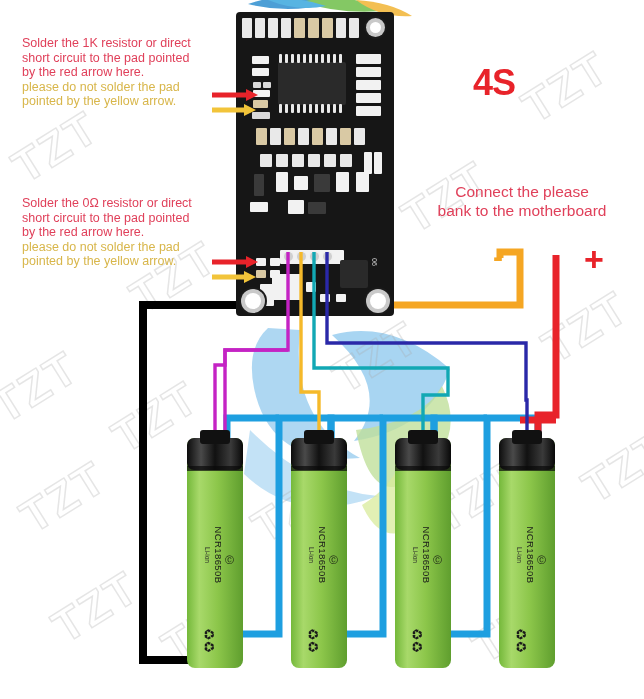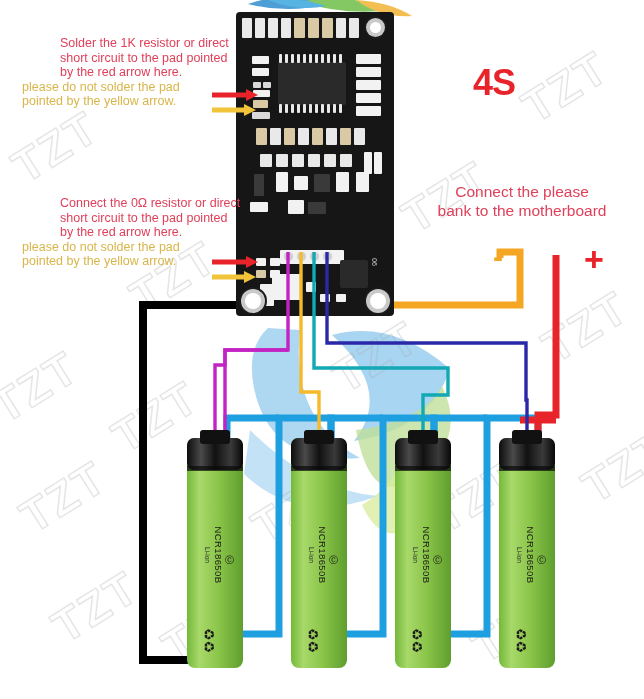--- a/index.html
+++ b/index.html
@@ -9,21 +9,21 @@
   #stage{position:absolute;left:0;top:0;width:644px;height:699px;overflow:hidden;background:#fff;}
 
   
   .wm-layer{position:absolute;left:0;top:0;width:644px;height:699px;pointer-events:none;z-index:5;}
   .wm{position:absolute;font-size:46px;font-weight:bold;letter-spacing:2px;
       color:transparent;-webkit-text-stroke:1.5px rgba(170,170,170,.30);
       transform:rotate(-32deg);font-family:"Liberation Sans",sans-serif;}
 
   
   .callout{position:absolute;z-index:30;line-height:1.16;font-size:12.5px;}
-  .c-red{color:#e0405a;margin-left:38px;}
+  .c-red{color:#e0405a;}
   .c-yellow{color:#d8b64a;}
   .callout .ln{display:block;white-space:nowrap;}
 
   .title4s{position:absolute;z-index:30;color:#e8232a;font-size:36px;font-weight:bold;
            letter-spacing:-1px;font-family:"Liberation Sans",sans-serif;}
   .subtitle{position:absolute;z-index:30;color:#e0405a;font-size:15.5px;line-height:1.25;text-align:center;}
 
   .polarity{position:absolute;z-index:40;font-weight:bold;font-family:"Liberation Sans",sans-serif;}
   .pol-minus{color:#f5a623;font-size:30px;}
   .pol-plus{color:#e8232a;font-size:34px;}
@@ -319,21 +319,21 @@
 
   <div class="callout" style="left:22px;top:36px;">
     <span class="ln c-red">Solder the 1K resistor or direct</span>
     <span class="ln c-red">short circuit to the pad pointed</span>
     <span class="ln c-red">by the red arrow here.</span>
     <span class="ln c-yellow">please do not solder the pad</span>
     <span class="ln c-yellow">pointed by the yellow arrow.</span>
   </div>
 
   <div class="callout" style="left:22px;top:196px;">
-    <span class="ln c-red">Connect the 0Ω resistor or direct</span>
+    <span class="ln c-red">Solder the 0Ω resistor or direct</span>
     <span class="ln c-red">short circuit to the pad pointed</span>
     <span class="ln c-red">by the red arrow here.</span>
     <span class="ln c-yellow">please do not solder the pad</span>
     <span class="ln c-yellow">pointed by the yellow arrow.</span>
   </div>
 
   <div class="title4s" style="left:473px;top:62px;">4S</div>
 
   <div class="subtitle" style="left:404px;top:182px;width:236px;">
     <span style="display:block;">Connect the please</span>

